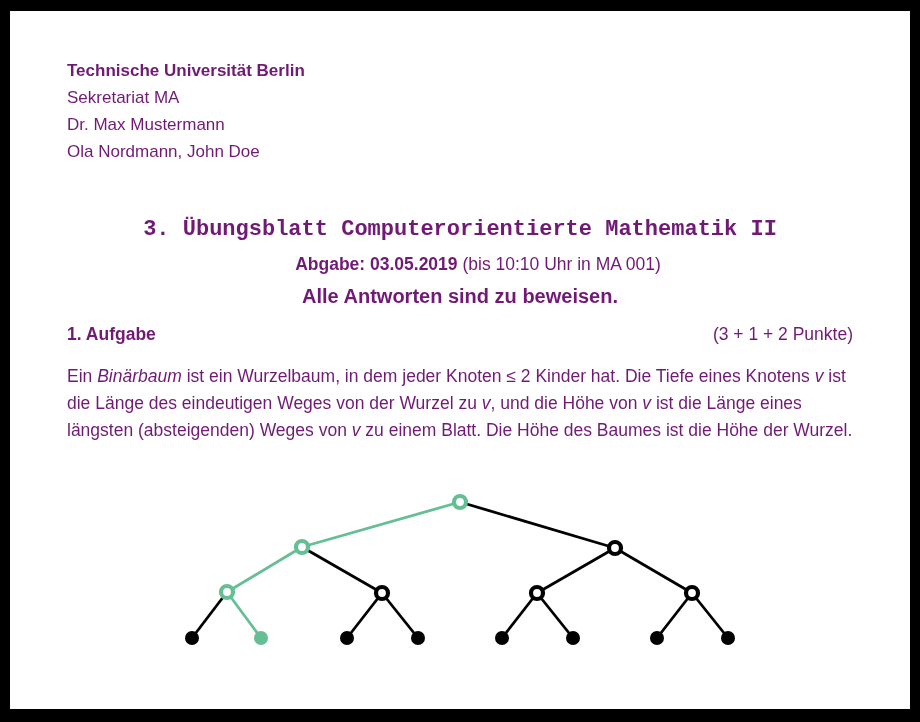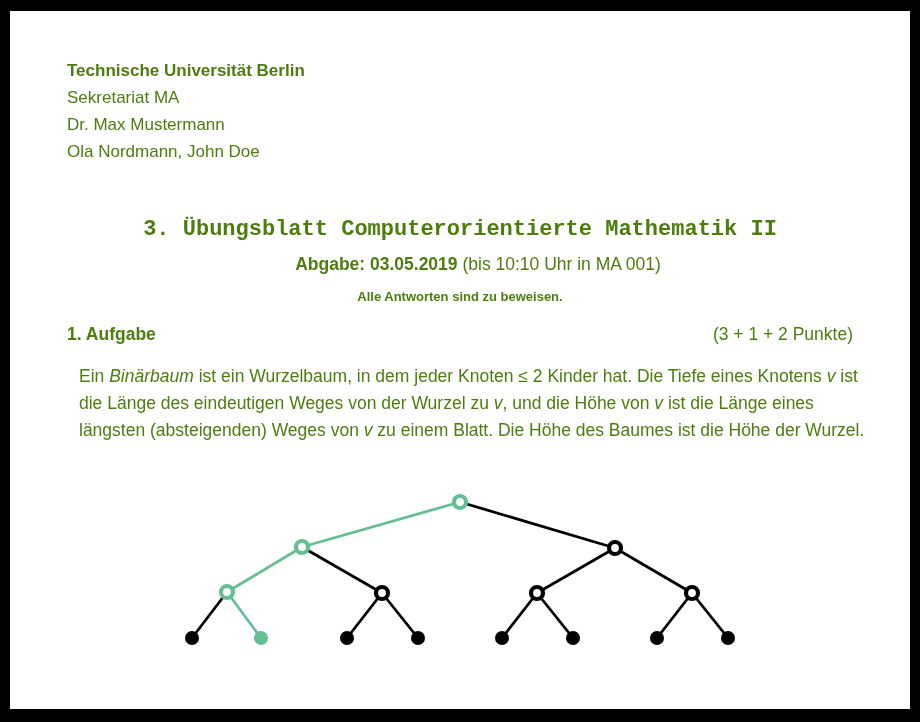--- a/index.html
+++ b/index.html
@@ -6,51 +6,51 @@
   .page {
     position: relative;
     width: 920px;
     height: 722px;
     box-sizing: border-box;
     background: #ffffff;
     border-style: solid;
     border-color: #000000;
     border-width: 11px 10px 13px 10px;
     font-family: "Liberation Sans", sans-serif;
-    color: #4d7c0f;
+    color: #701a75;
     overflow: hidden;
   }
   .abs { position: absolute; }
   .hdr-left { left: 57px; top: 46px; font-size: 17px; line-height: 27px; }
   .hdr-right { right: 57px; top: 46px; font-size: 17px; line-height: 27px; text-align: right; }
   .b { font-weight: 700; }
   .title {
     left: 0; right: 0; top: 205px;
     text-align: center;
     font-size: 22px; line-height: 28px; font-weight: 700; font-family: Liberation Mono, monospace;
   }
   .due {
     left: 0; right: 0; top: 240px;
     text-align: center;
     font-size: 17.5px; line-height: 27px; margin-left: 36px;
   }
   .notice {
     left: 0; right: 0; top: 272px;
     text-align: center;
-    font-size: 13px; line-height: 27px; font-weight: 700;
+    font-size: 20px; line-height: 27px; font-weight: 700;
   }
   .task-row {
     left: 57px; right: 57px; top: 310px;
     display: flex; justify-content: space-between; align-items: baseline;
     font-size: 17.5px; line-height: 27px;
   }
   .task-label { font-weight: 700; }
   .para {
     left: 57px; top: 352px; width: 790px;
-    font-size: 17.5px; line-height: 27px; margin-left: 12px;
+    font-size: 17.5px; line-height: 27px;
   }
   .para i { font-style: italic; }
   .tree-fig { left: 140px; top: 469px; width: 620px; height: 175px; }
   .tree-fig svg { display: block; width: 620px; height: 175px; }
 </style>
 </head>
 <body>
 
 <div class="page">
 

